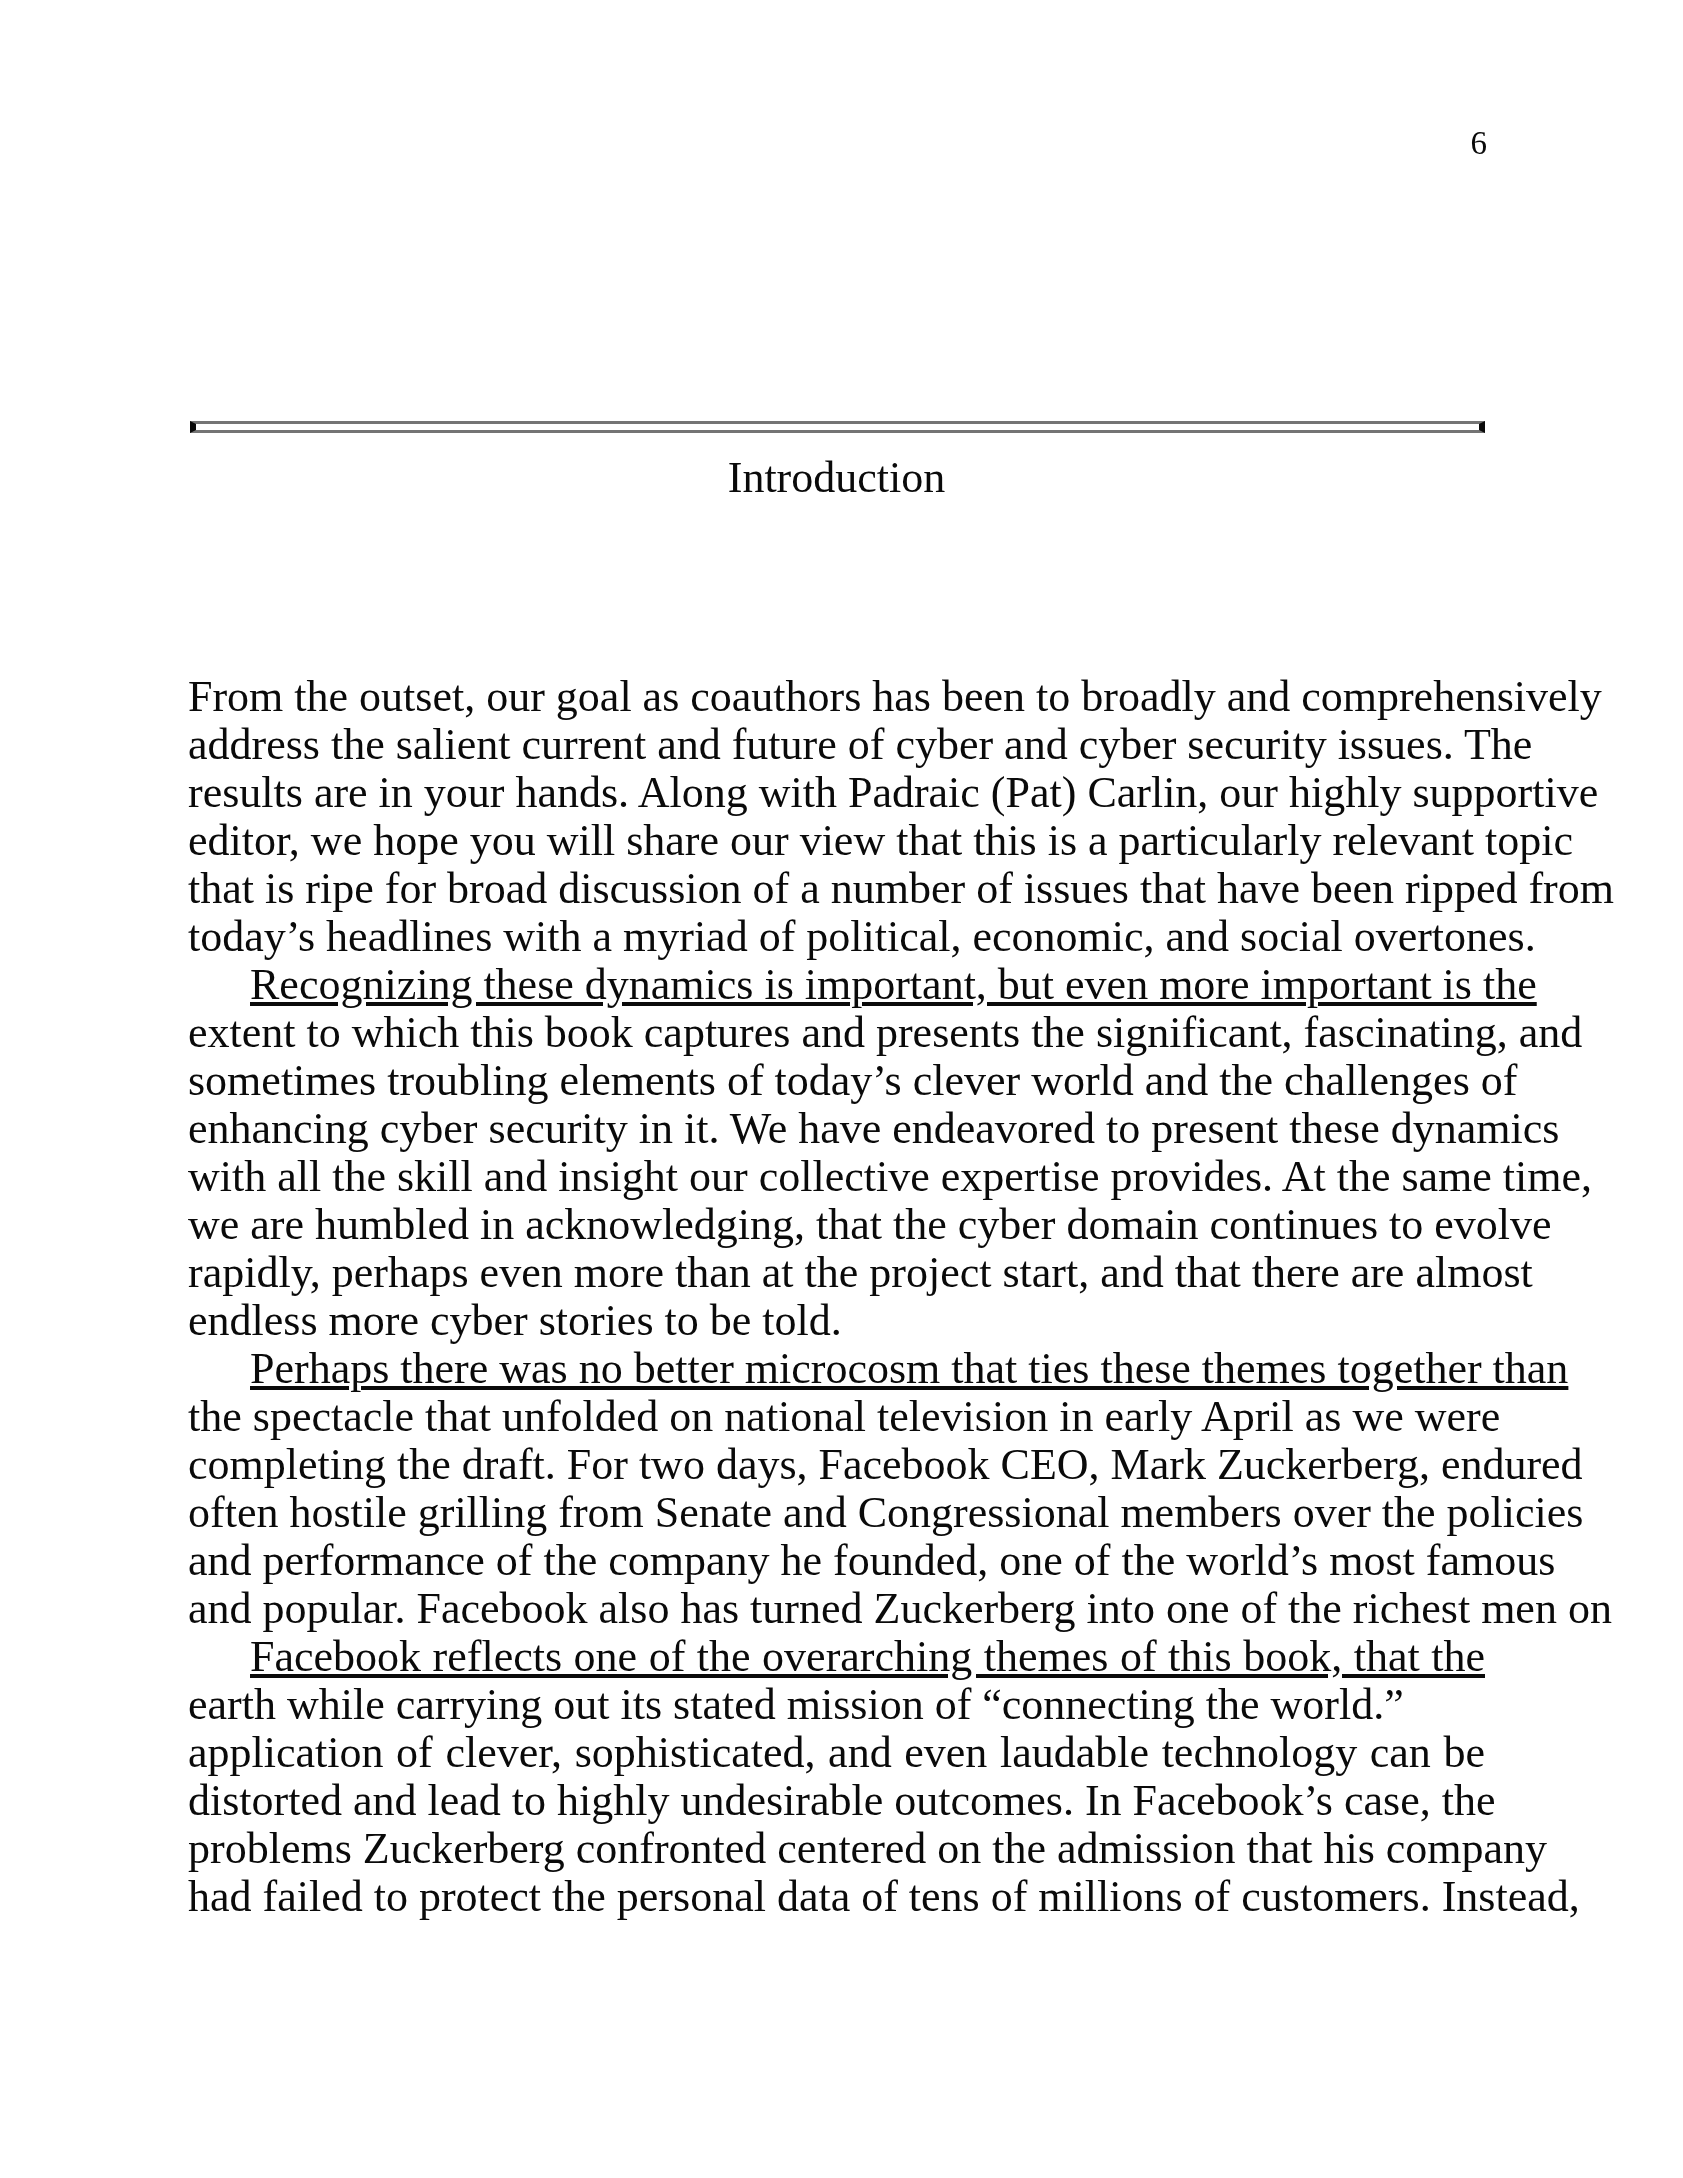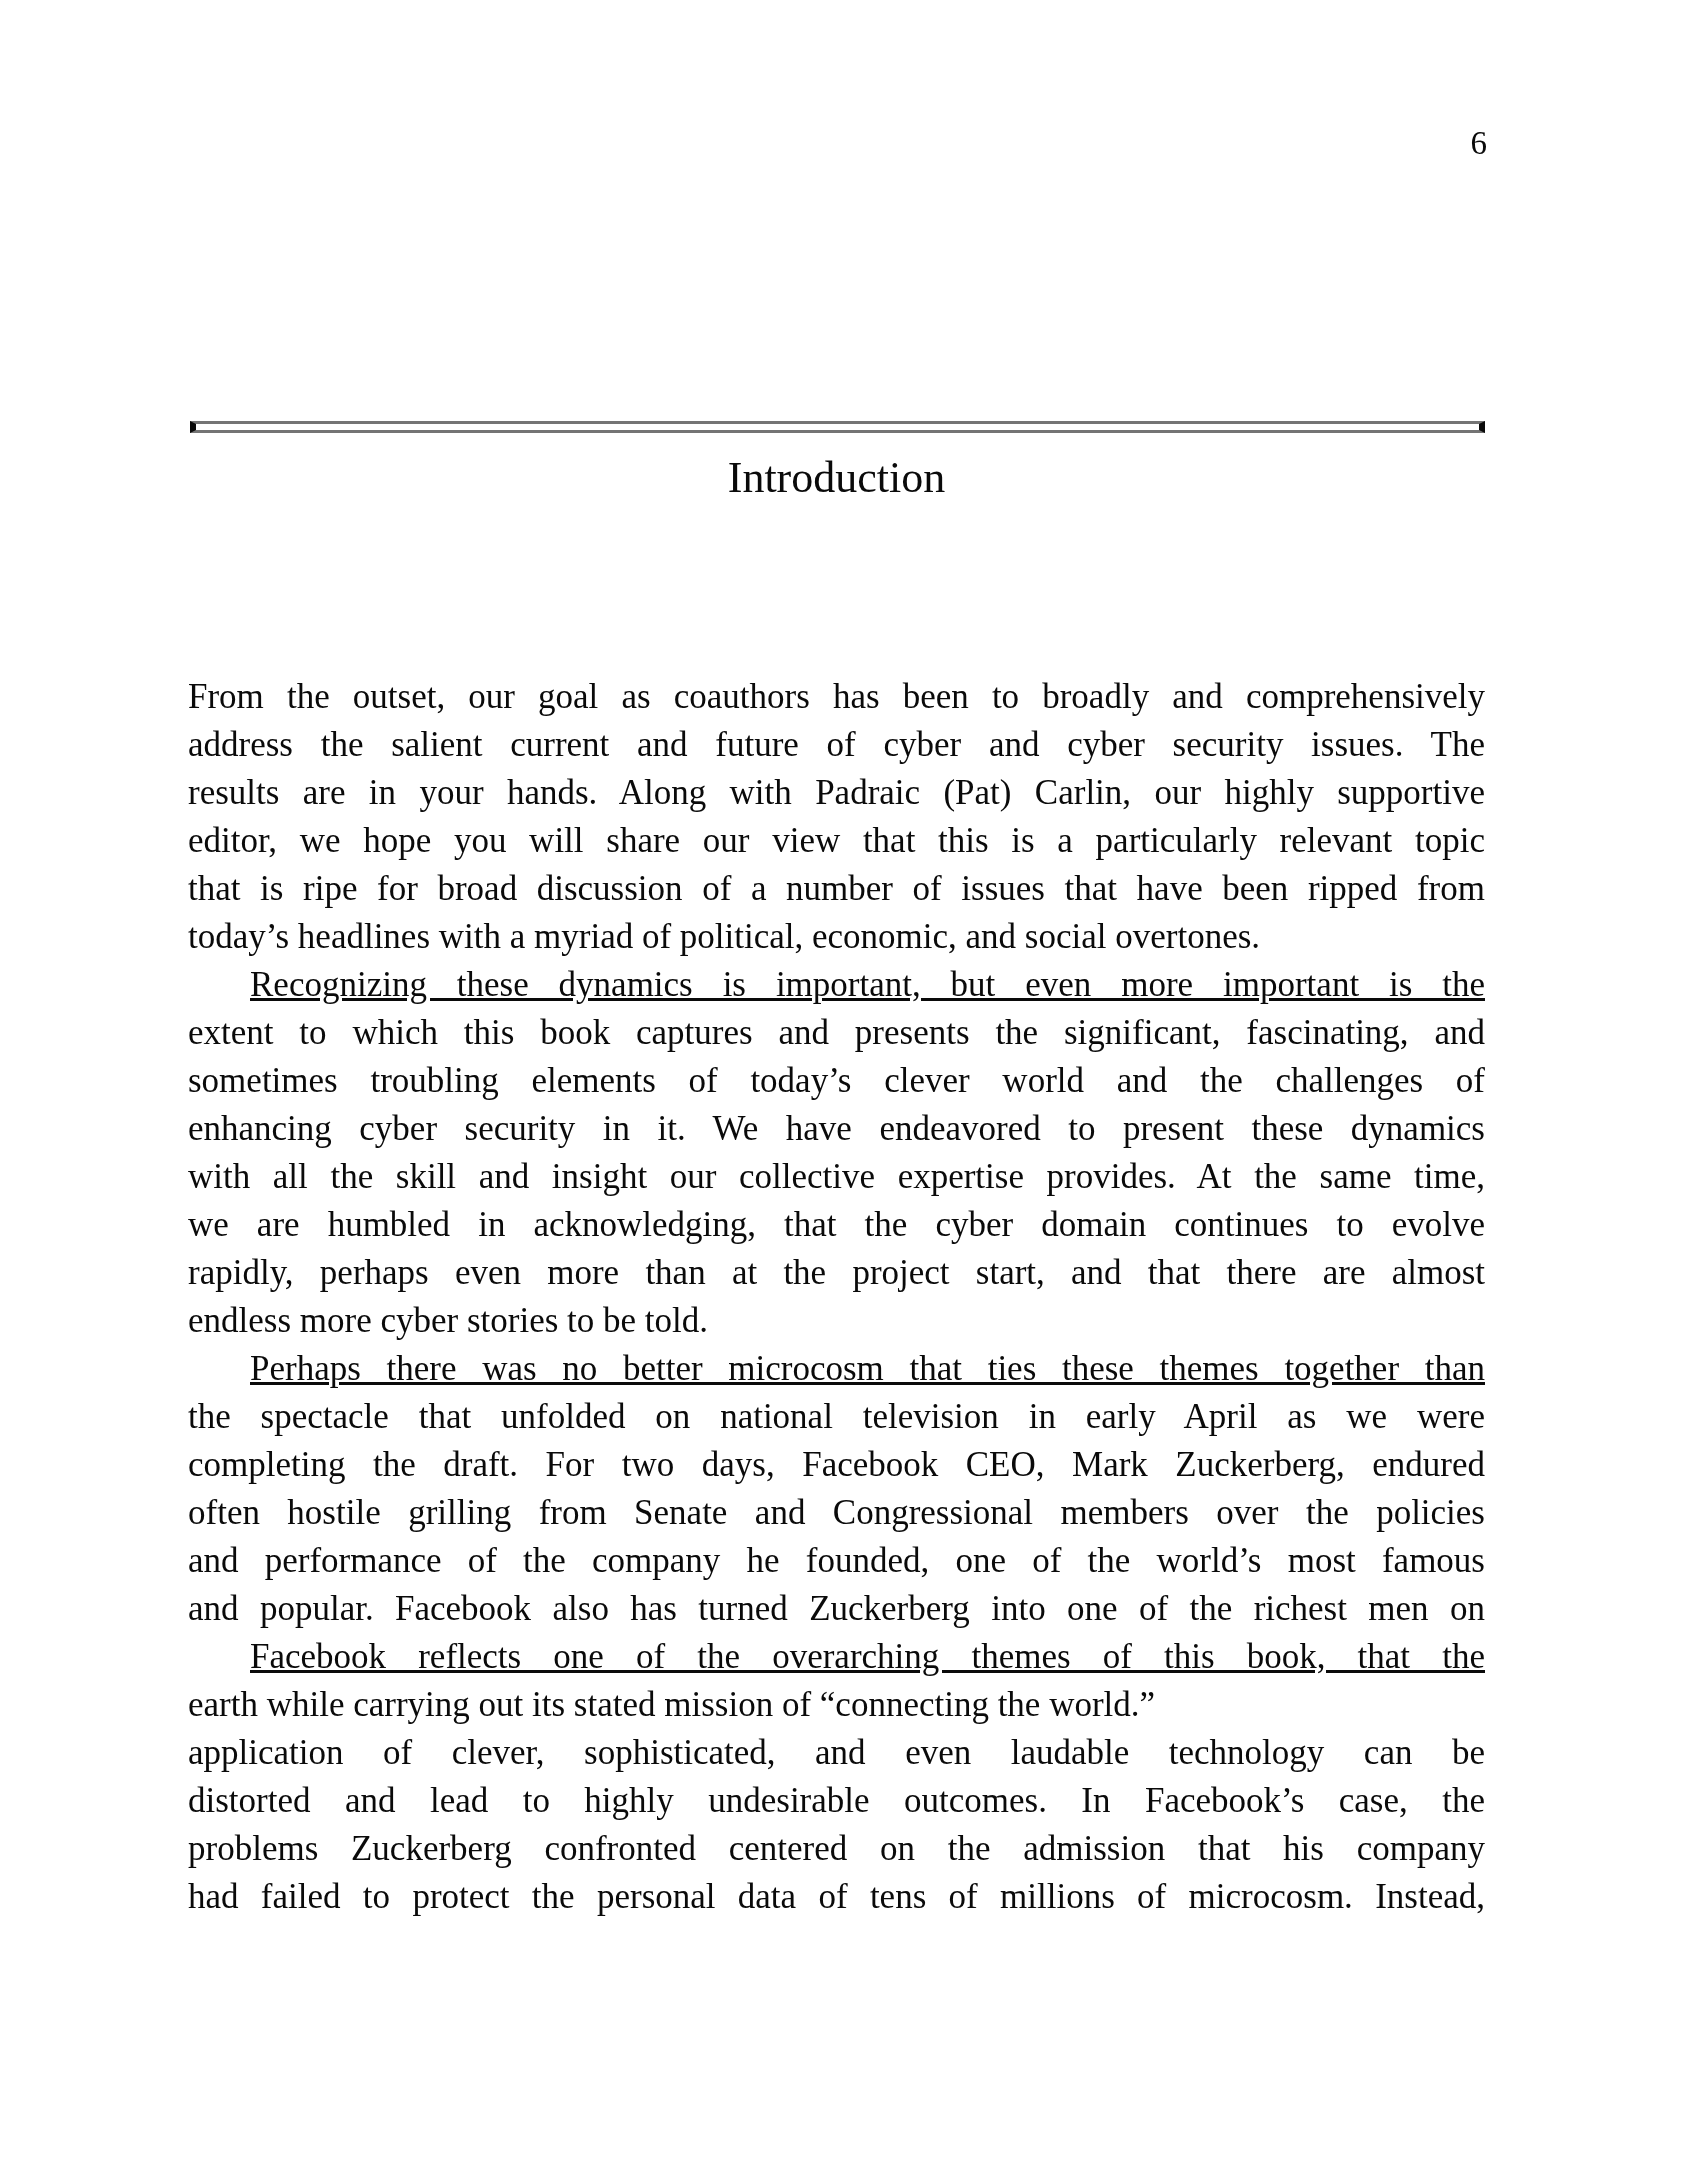--- a/index.html
+++ b/index.html
@@ -47,21 +47,21 @@
     font-size: 44px;
     line-height: 67px;
     font-weight: 400;
     white-space: nowrap;
   }
   #body-text {
     position: absolute;
     top: 673px;
     left: 188px;
     width: 1297px;
-    font-size: 35px;
+    font-size: 44px;
     line-height: 48px;
   }
   .text-line {
     text-align: justify;
     text-align-last: justify;
     height: 48px;
     white-space: nowrap;
   }
   .text-line.para-end {
     text-align-last: left;
@@ -105,17 +105,17 @@
     <div class="text-line">completing the draft. For two days, Facebook CEO, Mark Zuckerberg, endured</div>
     <div class="text-line">often hostile grilling from Senate and Congressional members over the policies</div>
     <div class="text-line">and performance of the company he founded, one of the world’s most famous</div>
     <div class="text-line">and popular. Facebook also has turned Zuckerberg into one of the richest men on</div>
     <div class="text-line indent">Facebook reflects one of the overarching themes of this book, that the</div>
 
     <div class="text-line para-end">earth while carrying out its stated mission of “connecting the world.”</div>
     <div class="text-line">application of clever, sophisticated, and even laudable technology can be</div>
     <div class="text-line">distorted and lead to highly undesirable outcomes. In Facebook’s case, the</div>
     <div class="text-line">problems Zuckerberg confronted centered on the admission that his company</div>
-    <div class="text-line">had failed to protect the personal data of tens of millions of microcosm. Instead,</div>
+    <div class="text-line">had failed to protect the personal data of tens of millions of customers. Instead,</div>
   </div>
 
 </div>
 
 
 </body></html>

